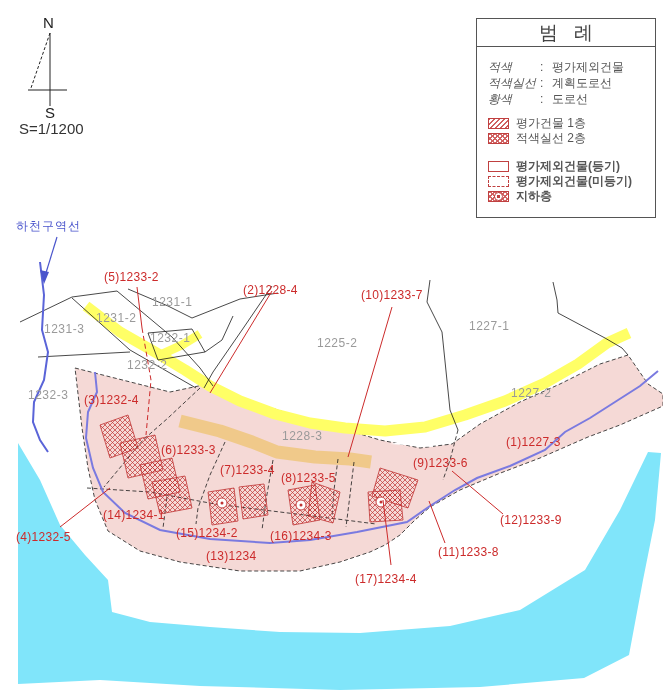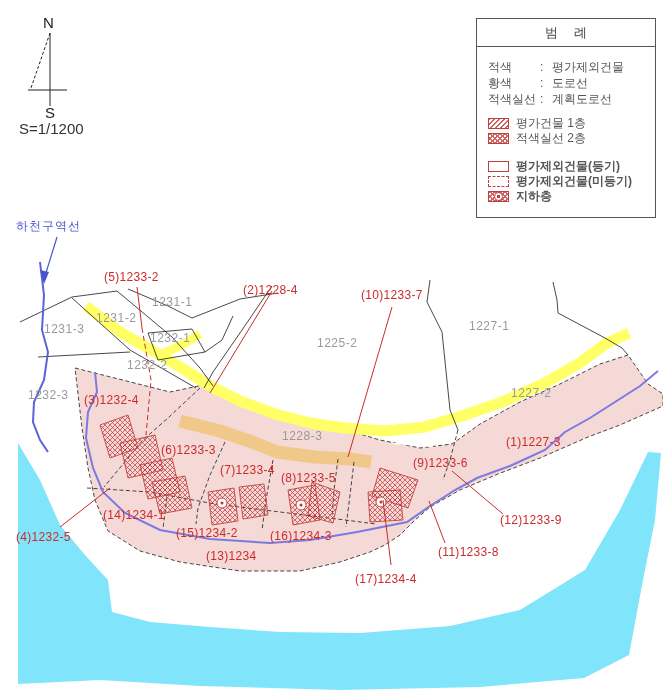--- a/index.html
+++ b/index.html
@@ -10,26 +10,26 @@
   #mapsvg { position:absolute; left:0; top:0; }
 
   
   .legend {
     position:absolute; left:476px; top:18px; width:180px; height:200px;
     border:1px solid #555; background:#fff; box-sizing:border-box;
     color:#555; font-size:12px;
   }
   .legend-title {
     height:27px; line-height:27px; text-align:center;
-    letter-spacing:16px; padding-left:16px; font-size:13px; color:#444;
+    letter-spacing:16px; padding-left:16px; font-size:19px; color:#444;
     border-bottom:1px solid #555;
   }
   .legend-body { padding:12px 0 0 11px; }
   .color-row { line-height:16px; white-space:nowrap; }
-  .color-row .term { display:inline-block; width:52px; }
+  .color-row .term { display:inline-block; width:52px;font-style:italic; }
   .color-row .colon { display:inline-block; width:12px; }
   .swatch-group { margin-top:9px; }
   .swatch-group.second { margin-top:13px;font-weight:bold; }
   .sw-row { display:flex; align-items:center; height:15px; }
   .sw {
     width:19px; height:9px; border:1px solid #c04040; margin-right:7px;
     position:relative; background:#fff; flex:0 0 auto; box-sizing:content-box;
   }
   .sw.diag  { background:repeating-linear-gradient(135deg,#d06060 0,#d06060 1px,#fff 1px,#fff 3.5px); }
   .sw.cross { background:repeating-linear-gradient(45deg,rgba(208,96,96,.95) 0,rgba(208,96,96,.95) 1px,transparent 1px,transparent 3.5px),
@@ -176,24 +176,24 @@
 </svg>
 
 <div class="legend">
   <div class="legend-title">범례</div>
   <div class="legend-body">
 
     <div class="color-row">
       <span class="term">적색</span><span class="colon">:</span><span class="desc">평가제외건물</span>
     </div>
     <div class="color-row">
+      <span class="term">적색실선</span><span class="colon">:</span><span class="desc">계획도로선</span>
+    </div>
+    <div class="color-row">
       <span class="term">황색</span><span class="colon">:</span><span class="desc">도로선</span>
-    </div>
-    <div class="color-row">
-      <span class="term">적색실선</span><span class="colon">:</span><span class="desc">계획도로선</span>
     </div>
 
     <div class="swatch-group">
       <div class="sw-row">
         <span class="sw diag"></span>
         <span>평가건물 1층</span>
       </div>
       <div class="sw-row">
         <span class="sw cross"></span>
         <span>적색실선 2층</span>

